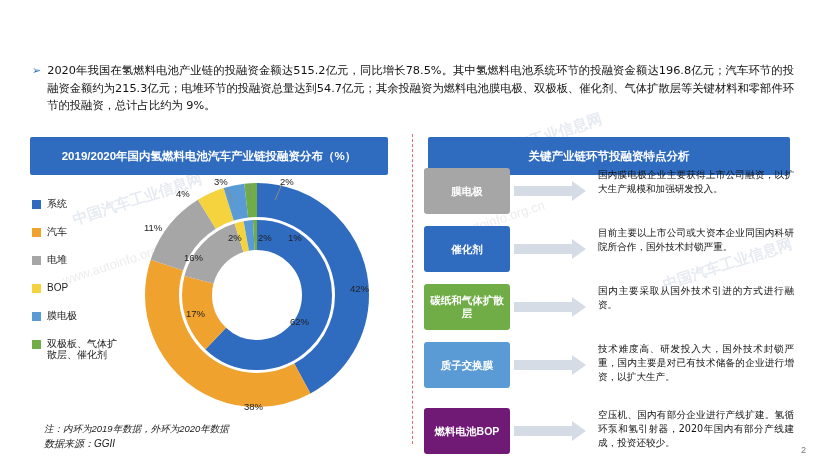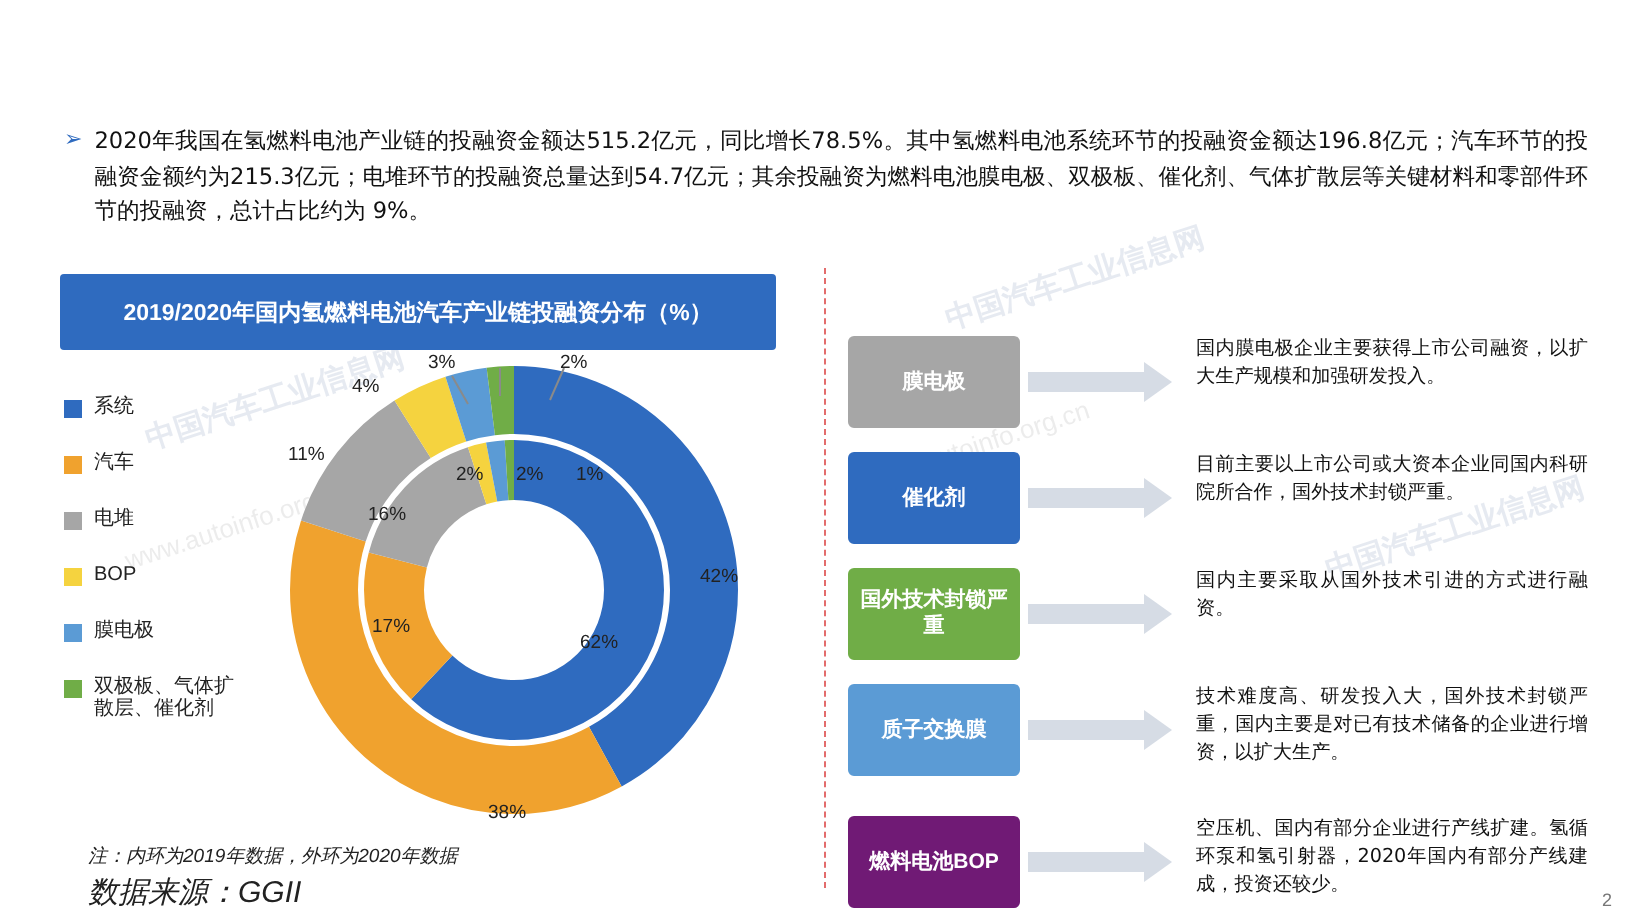--- a/index.html
+++ b/index.html
@@ -59,21 +59,21 @@
   .legend-row{display:flex;align-items:flex-start;gap:6px;margin-bottom:17px;}
   .legend-sw{width:9px;height:9px;flex:none;margin-top:2px;}
   .legend-label{font-size:10px;color:#222;line-height:11px;}
 
   .donut-wrap{position:absolute;left:92px;top:10px;width:270px;height:250px;}
 
   .note{
     position:absolute;left:44px;top:422px;font-size:9.5px;color:#222;
     font-style:italic;line-height:13px;
   }
-  .note2{position:absolute;left:44px;top:437px;font-size:15px;color:#222;font-style:italic;}
+  .note2{position:absolute;left:44px;top:437px;font-size:10px;color:#222;font-style:italic;}
 
   
   .vline{position:absolute;left:412px;top:134px;width:0;height:310px;border-left:1.5px dashed #e36c6c;}
 
   
   .rightlist{position:absolute;left:424px;top:168px;width:368px;}
   .row{position:relative;height:54px;margin-bottom:4px;}
   .tag{
     position:absolute;left:0;top:0;width:86px;height:46px;border-radius:3px;
     color:#fff;font-size:10.5px;font-weight:bold;line-height:13px;
@@ -120,20 +120,21 @@
   <div class="wm2" style="left:430px;top:215px;">www.autoinfo.org.cn</div>
   <div class="wm" style="left:660px;top:255px;">中国汽车工业信息网</div>
 
 
   <div class="bullet">
     <div class="bullet-mark">➢</div>
     <div class="bullet-body">2020年我国在氢燃料电池产业链的投融资金额达515.2亿元，同比增长78.5%。其中氢燃料电池系统环节的投融资金额达196.8亿元；汽车环节的投融资金额约为215.3亿元；电堆环节的投融资总量达到54.7亿元；其余投融资为燃料电池膜电极、双极板、催化剂、气体扩散层等关键材料和零部件环节的投融资，总计占比约为 9%。</div>
   </div>
 
   <div class="panel-head" id="head-left">2019/2020年国内氢燃料电池汽车产业链投融资分布（%）</div>
+  <div class="panel-head" id="head-right">关键产业链环节投融资特点分析</div>
 
   <div class="vline"></div>
 
   <div class="chartbox">
 
     <div class="legend">
       <div class="legend-row">
         <div class="legend-sw" style="background:#2f6bbf"></div>
         <div class="legend-label">系统</div>
       </div>
@@ -228,21 +229,21 @@
     <div class="row">
       <div class="tag" style="background:#2f6bbf">催化剂</div>
       <div class="arrow">
           <div class="body"></div>
           <div class="head"></div>
         </div>
       <div class="desc">目前主要以上市公司或大资本企业同国内科研院所合作，国外技术封锁严重。</div>
     </div>
 
     <div class="row">
-      <div class="tag" style="background:#70ad47">国外技术封锁严重</div>
+      <div class="tag" style="background:#70ad47">碳纸和气体扩散层</div>
       <div class="arrow">
           <div class="body"></div>
           <div class="head"></div>
         </div>
       <div class="desc">国内主要采取从国外技术引进的方式进行融资。</div>
     </div>
 
     <div class="row" style="height:62px;">
       <div class="tag" style="background:#5b9bd5">质子交换膜</div>
       <div class="arrow">

